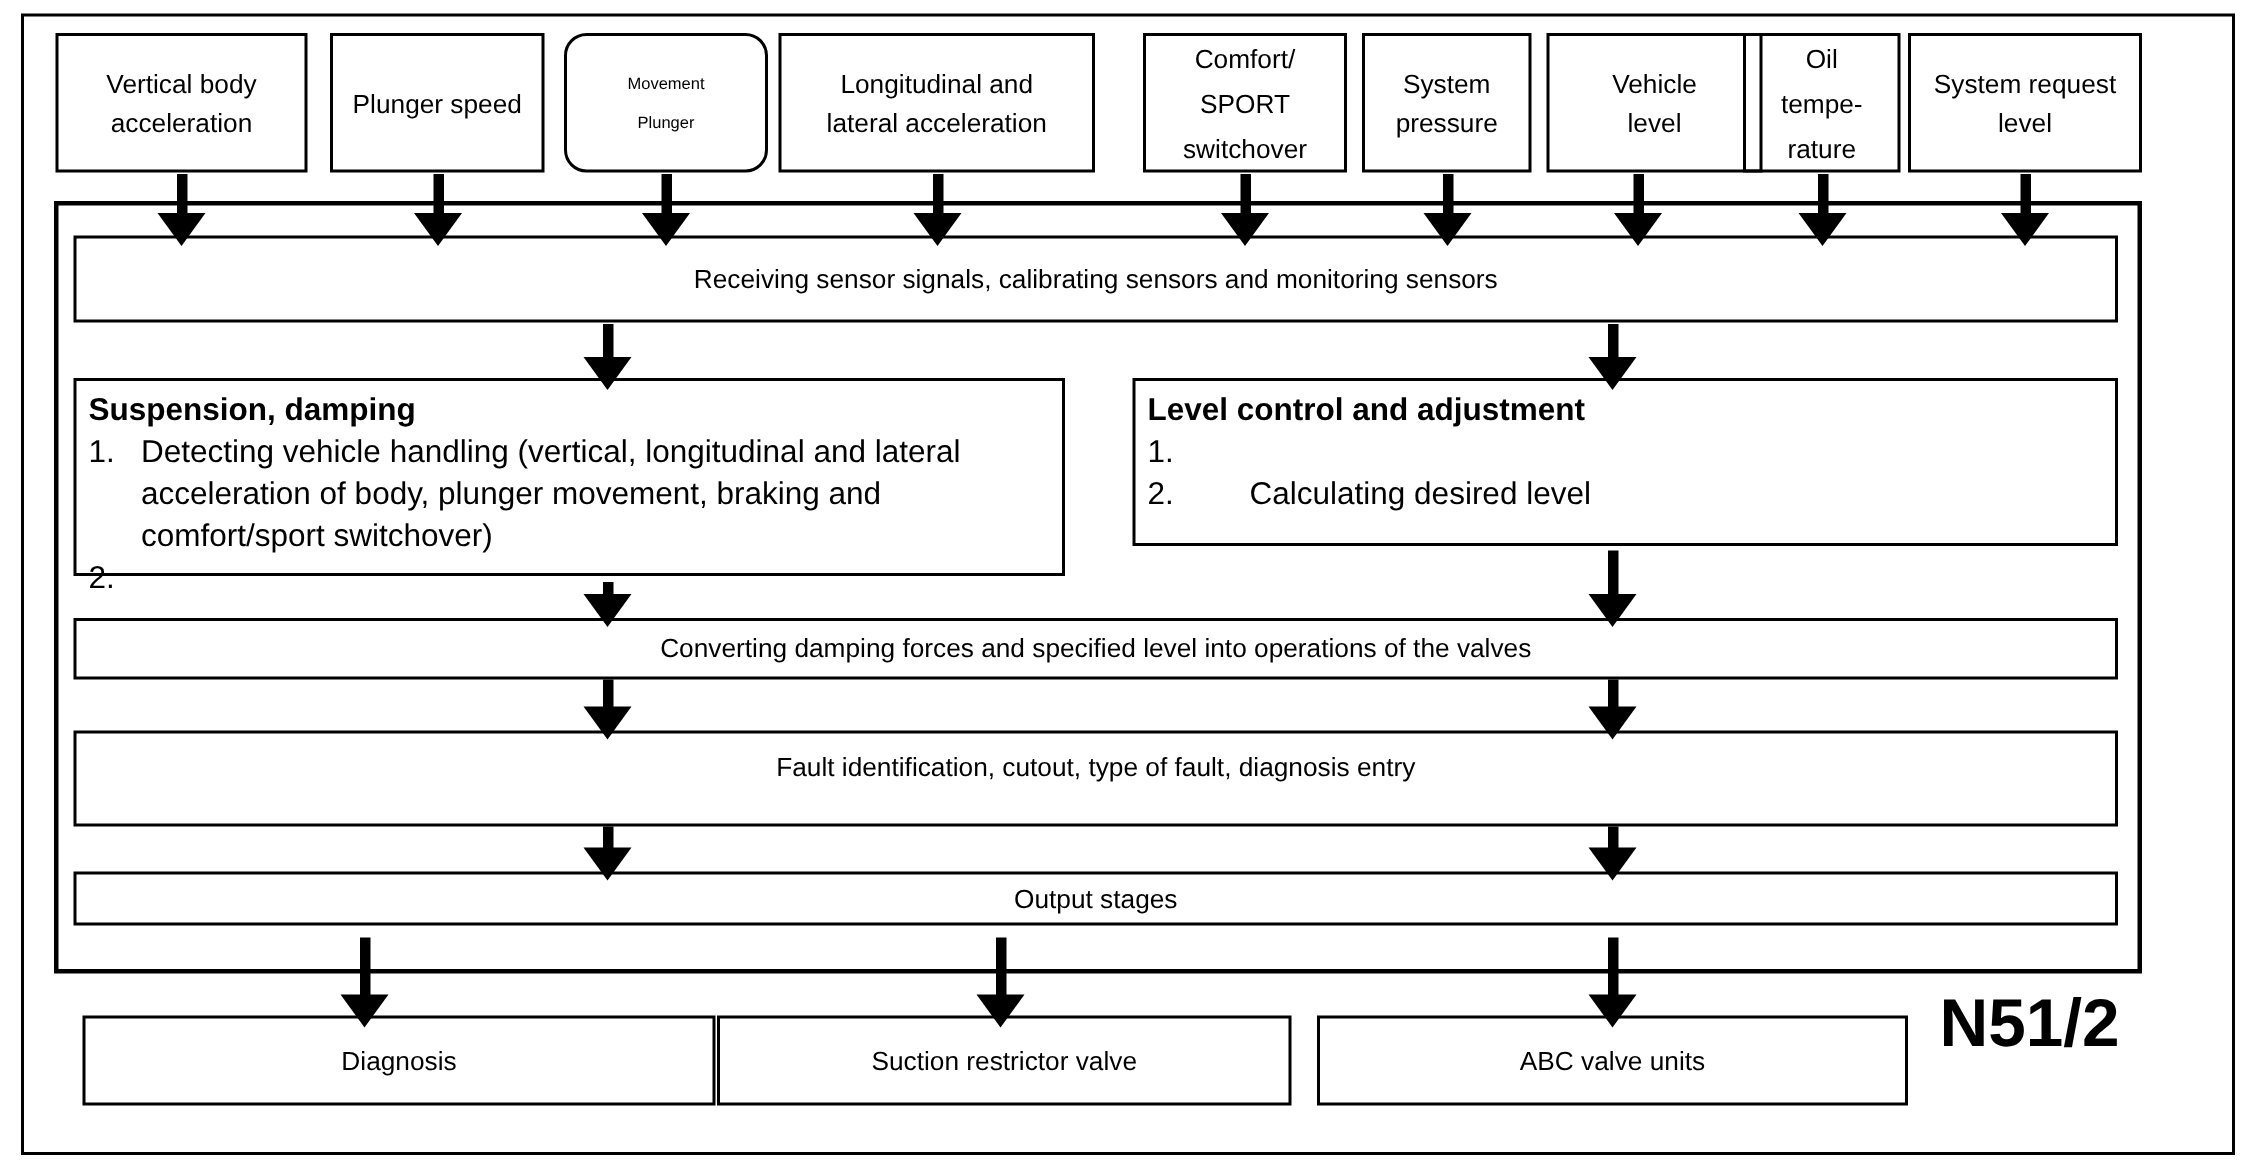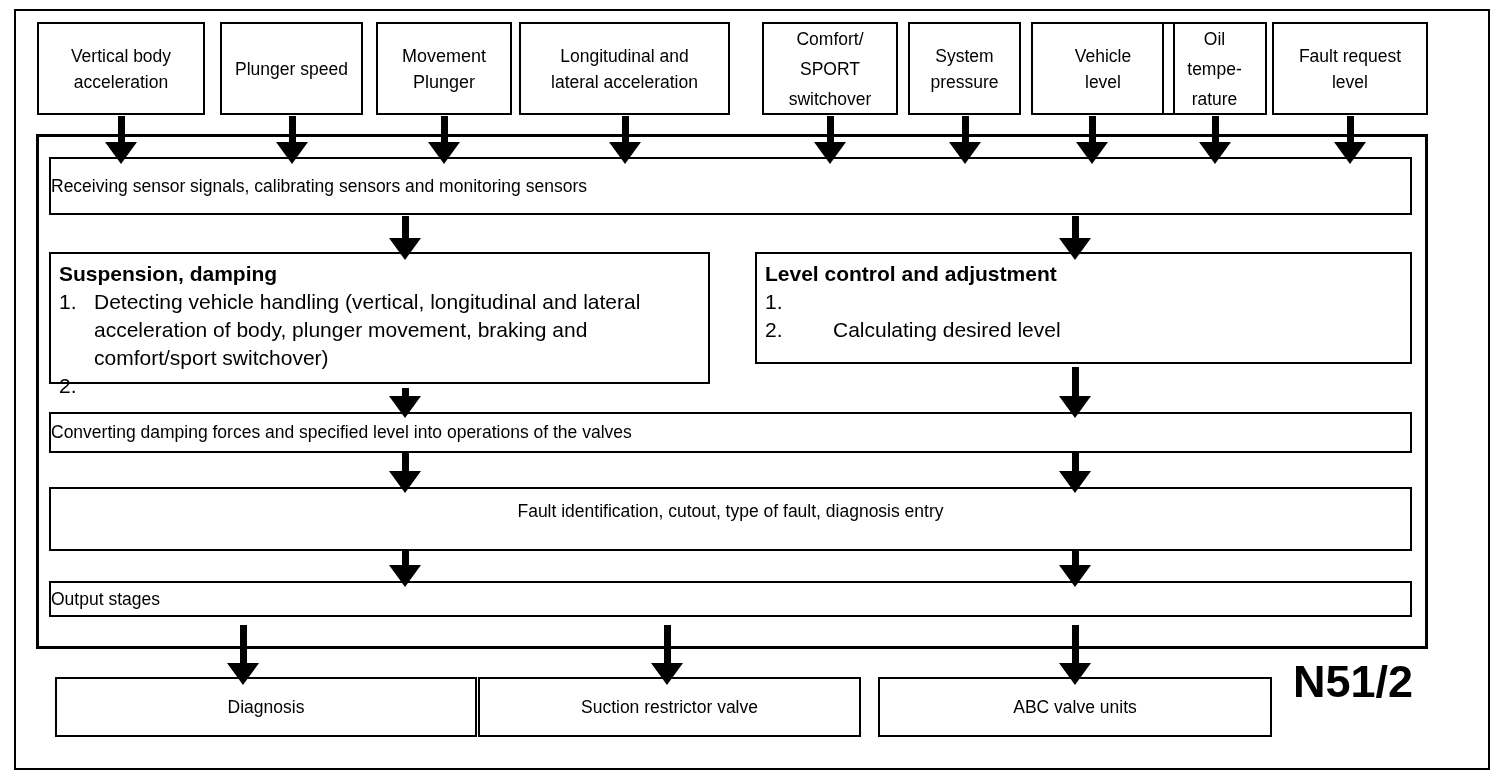--- a/index.html
+++ b/index.html
@@ -18,29 +18,29 @@
     border:3px solid #000; box-sizing:border-box;
   }
   
   .box {
     position:absolute; top:22px; height:93px;
     border:2px solid #000; box-sizing:border-box;
     display:flex; align-items:center; justify-content:center;
     text-align:center; font-size:17.5px; line-height:26px;
     white-space:pre-line;
   }
-  .box.small { font-size:18px; line-height:26px; }
+  .box.small { font-size:11px; line-height:26px;border-radius:15px; }
   .box.overflow3 {
     display:block; line-height:30px; overflow:visible;
   }
   
   .stage {
     position:absolute; left:49px; width:1363px;
     border:2px solid #000; box-sizing:border-box;
-    display:flex; align-items:center; justify-content:flex-start;
+    display:flex; align-items:center; justify-content:center;
     text-align:center; font-size:17.5px;
   }
   .stage.block { display:block; text-align:center; }
   .stage .line { line-height:28px; }
   
   .panel {
     position:absolute; border:2px solid #000; box-sizing:border-box;
     font-size:21px; padding:6px 8px 0 8px; overflow:visible;
   }
   .panel-title { font-weight:bold; line-height:28px; }
@@ -87,21 +87,21 @@
 <div class="box overflow3" style="left:762px;width:136px">Comfort/
 SPORT
 switchover</div>
 <div class="box" style="left:908px;width:113px">System
 pressure</div>
 <div class="box" style="left:1031px;width:144px">Vehicle
 level</div>
 <div class="box overflow3" style="left:1162px;width:105px">Oil
 tempe-
 rature</div>
-<div class="box" style="left:1272px;width:156px">Fault request
+<div class="box" style="left:1272px;width:156px">System request
 level</div>
 
 <div class="container"></div>
 
 <div class="stage" style="top:157px;height:58px">
   <span>Receiving sensor signals, calibrating sensors and monitoring sensors</span>
 </div>
 
 <div class="panel" style="left:49px;top:252px;width:661px;height:132px">
   <div class="panel-title">Suspension, damping</div>

